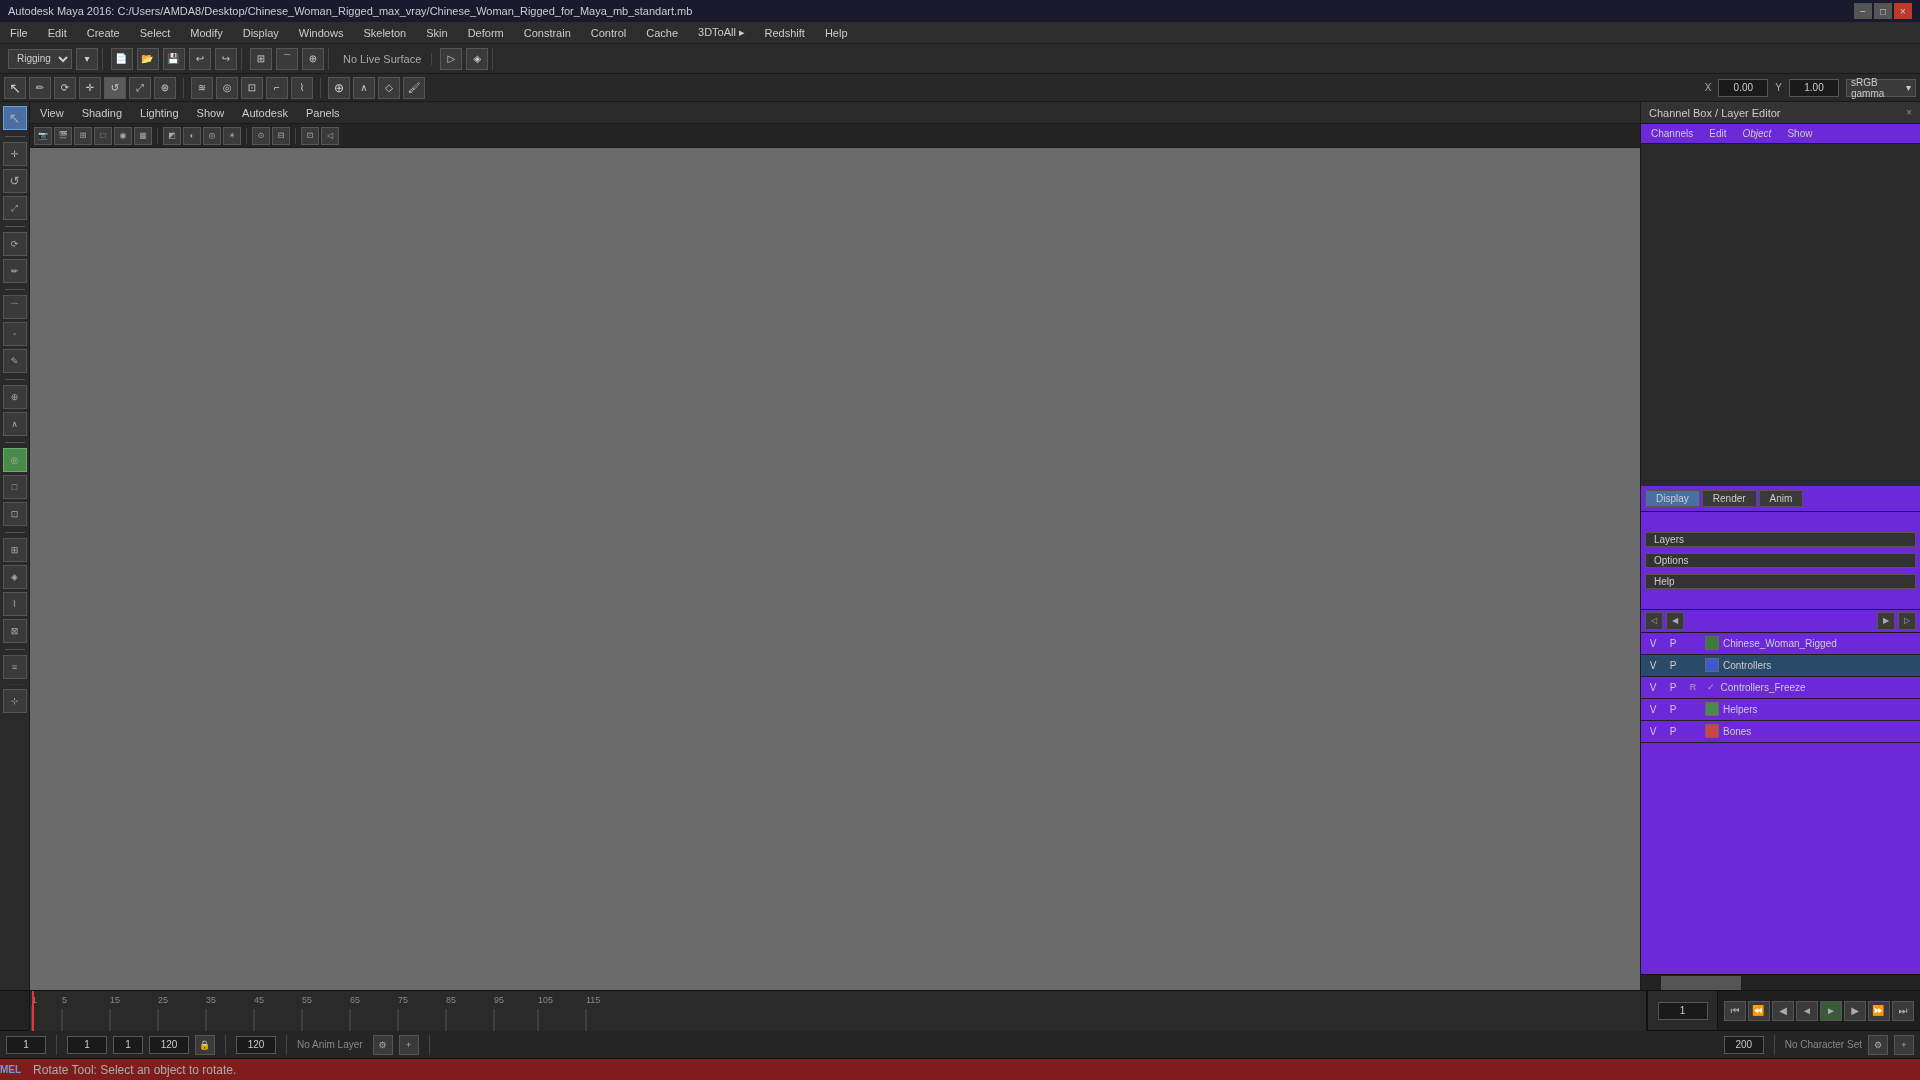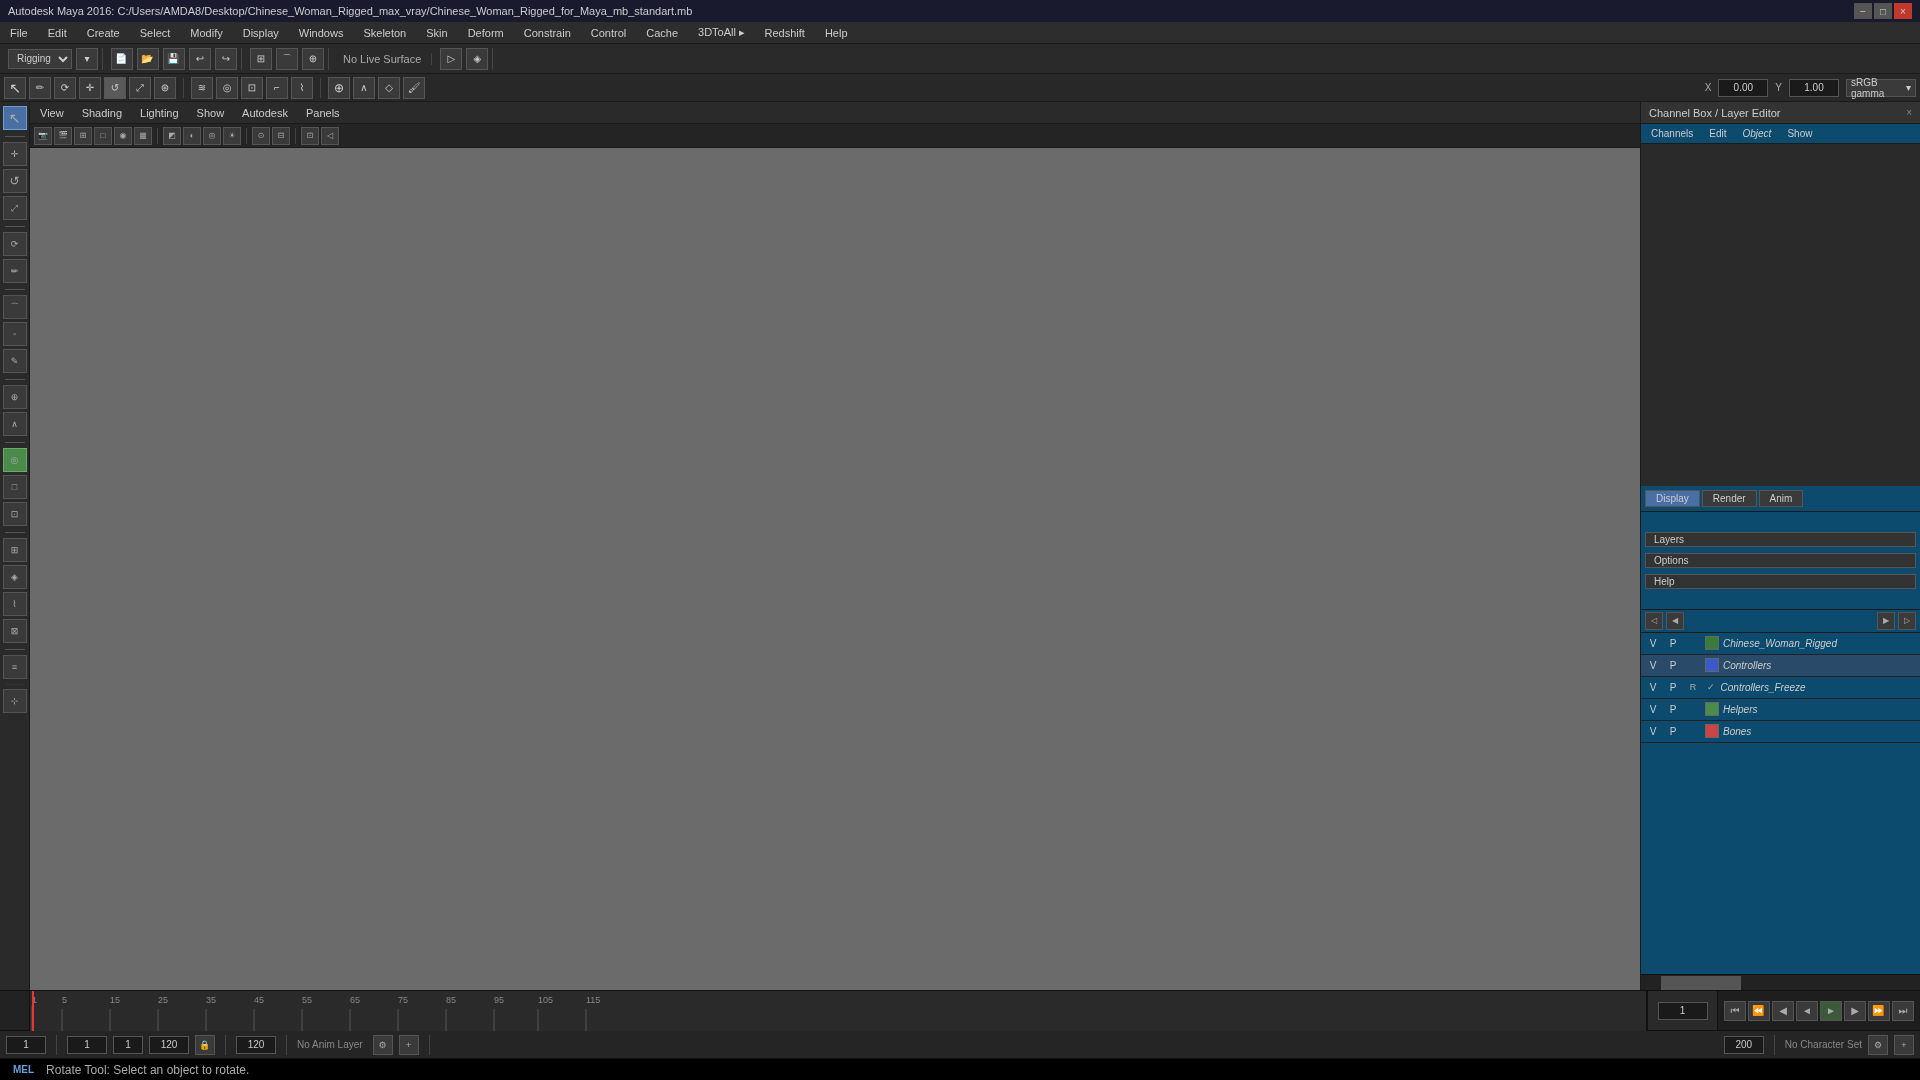--- a/index.html
+++ b/index.html
@@ -68,21 +68,21 @@
     }
     .vt-btn { width: 18px; height: 18px; background: #3a3a3a; border: 1px solid #555; color: #aaa; font-size: 8px; cursor: pointer; display: flex; align-items: center; justify-content: center; }
 
     
     #scene-area {
       flex: 1; background: #676767; position: relative; overflow: hidden;
     }
 
     
     #right-panel {
-      width: 280px; background: #0c4a6e; border-left: 1px solid #1a1a1a;
+      width: 280px; background: #6d28d9; border-left: 1px solid #1a1a1a;
       display: flex; flex-direction: column;
     }
     #right-panel-header {
       height: 22px; background: #333; display: flex; align-items: center;
       justify-content: space-between; padding: 0 8px; border-bottom: 1px solid #1a1a1a;
     }
     .rp-tabs { display: flex; gap: 2px; padding: 4px; border-bottom: 1px solid #1a1a1a; }
     .rp-tab { padding: 2px 10px; background: #3a3a3a; border: 1px solid #555; color: #ccc; font-size: 10px; cursor: pointer; }
     .rp-tab.active { background: #4a6fa5; }
     .rp-sub-tabs { display: flex; gap: 6px; padding: 20px 4px; border-bottom: 1px solid #1a1a1a; flex-direction: column; }
@@ -90,41 +90,41 @@
 
     
     #layer-list { flex: 1; overflow-y: auto; }
     .layer-item { display: flex; align-items: center; height: 22px; padding: 0 4px; gap: 4px; border-bottom: 1px solid #222; }
     .layer-item.selected { background: #2a4a6a; }
     .layer-col { font-size: 10px; color: #ccc; }
     .layer-v { width: 16px; text-align: center; }
     .layer-p { width: 16px; text-align: center; }
     .layer-r { width: 16px; text-align: center; }
     .layer-color { width: 14px; height: 14px; border: 1px solid #666; }
-    .layer-name { flex: 1; font-size: 10px; color: #ccc; font-style: italic; }
+    .layer-name { flex: 1; font-size: 10px; color: #ccc; }
     #timeline-ruler {
       flex: 1; height: 40px; background: #2a2a2a; position: relative;
       border-right: 1px solid #111;
     }
 
     
     #bottom-controls {
       width: 100%; height: 28px; background: #252525;
       display: flex; align-items: center; padding: 0 6px; gap: 6px;
       border-top: 1px solid #111;
     }
     .bc-btn { width: 20px; height: 20px; background: #3a3a3a; border: 1px solid #555; color: #aaa; font-size: 9px; cursor: pointer; display: flex; align-items: center; justify-content: center; }
     .bc-input { width: 40px; height: 18px; background: #1a1a1a; border: 1px solid #555; color: #ccc; font-size: 10px; text-align: center; }
     .bc-sep { width: 1px; height: 20px; background: #444; margin: 0 4px; }
     .tr-btn { width: 22px; height: 20px; background: #3a3a3a; border: 1px solid #555; color: #aaa; font-size: 10px; cursor: pointer; display: flex; align-items: center; justify-content: center; }
 
     
     #status-bar {
-      width: 100%; height: 22px; background: #000000;
-      display: flex; align-items: center; padding: 0 13px; gap: 8px;
+      width: 100%; height: 22px; background: #7f1d1d;
+      display: flex; align-items: center; padding: 0 0; gap: 8px;
       border-top: 1px solid #111;
     }
     #status-bar .mel-label { color: #6a9fd8; font-size: 10px; font-weight: bold; margin-right: 4px; }
     .no-char-set { color: #888; font-size: 10px; }
 
     
     #layer-scrollbar {
       height: 16px; background: #222; border-top: 1px solid #111;
       position: relative;
     }

